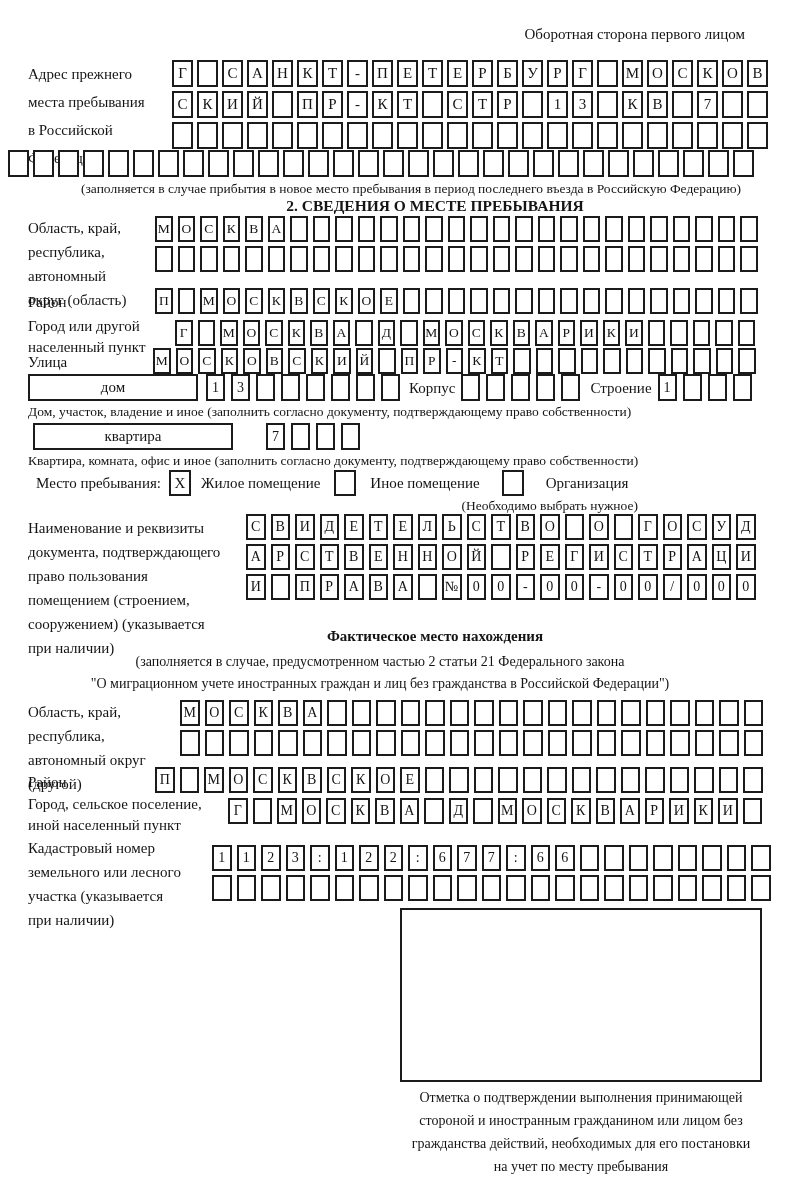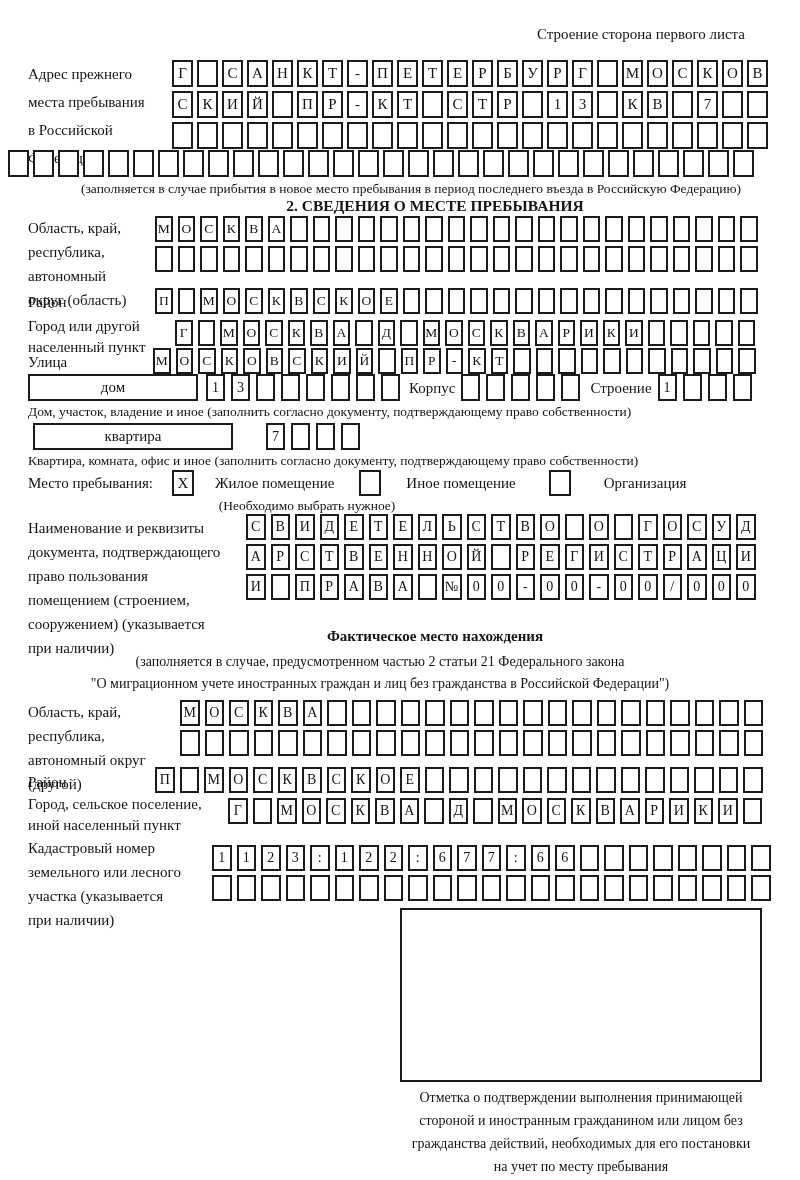--- a/index.html
+++ b/index.html
@@ -33,21 +33,21 @@
   }
   .checkbox{width:22px;height:26px;border:2px solid #1b1b1b;box-sizing:border-box;
     display:inline-flex;align-items:center;justify-content:center;font-size:15px;}
   .inlinerow{display:flex;align-items:center;}
 </style>
 </head>
 <body>
 
 <div class="page">
 
-  <div class="abs lbl" style="top:22px;right:55px;font-size:15px;">Строение сторона первого листа</div>
+  <div class="abs lbl" style="top:22px;right:55px;font-size:15px;">Оборотная сторона первого лицом</div>
 
   <div class="abs lbl" style="left:28px;top:60px;line-height:28px;width:140px;">
       <div>Адрес прежнего</div>
       <div>места пребывания</div>
       <div>в Российской</div>
       <div>Федерации</div>
     </div>
   <div class="abs rowstack" style="left:172px;top:60px;">
     <div class="cells cells-lg">
         <span class="cell">Г</span>
@@ -360,30 +360,30 @@
     <div class="widebox" style="width:200px;">квартира</div>
     <div class="cells cells-house" style="margin-left:8px;">
         <span class="cell">7</span>
         <span class="cell"></span>
         <span class="cell"></span>
         <span class="cell"></span>
       </div>
   </div>
   <div class="abs note" style="left:28px;top:453px;">Квартира, комната, офис и иное (заполнить согласно документу, подтверждающему право собственности)</div>
 
-  <div class="abs inlinerow" style="left:28px;top:470px;gap:11px;">
+  <div class="abs inlinerow" style="left:36px;top:470px;">
     <div class="lbl">Место пребывания:</div>
     <span class="checkbox" style="margin-left:8px;">X</span>
     <div class="lbl" style="margin-left:10px;">Жилое помещение</div>
     <span class="checkbox" style="margin-left:14px;"></span>
     <div class="lbl" style="margin-left:14px;">Иное помещение</div>
     <span class="checkbox" style="margin-left:22px;"></span>
     <div class="lbl" style="margin-left:22px;">Организация</div>
   </div>
-  <div class="abs note" style="left:0;width:614px;text-align:center;top:498px;">(Необходимо выбрать нужное)</div>
+  <div class="abs note" style="left:0;width:614px;text-align:right;top:498px;padding-left:24px;">(Необходимо выбрать нужное)</div>
 
   <div class="abs lbl" style="left:28px;top:516px;width:215px;">
       <div>Наименование и реквизиты</div>
       <div>документа, подтверждающего</div>
       <div>право пользования</div>
       <div>помещением (строением,</div>
       <div>сооружением) (указывается</div>
       <div>при наличии)</div>
     </div>
   <div class="abs rowstack" style="left:246px;top:514px;">

